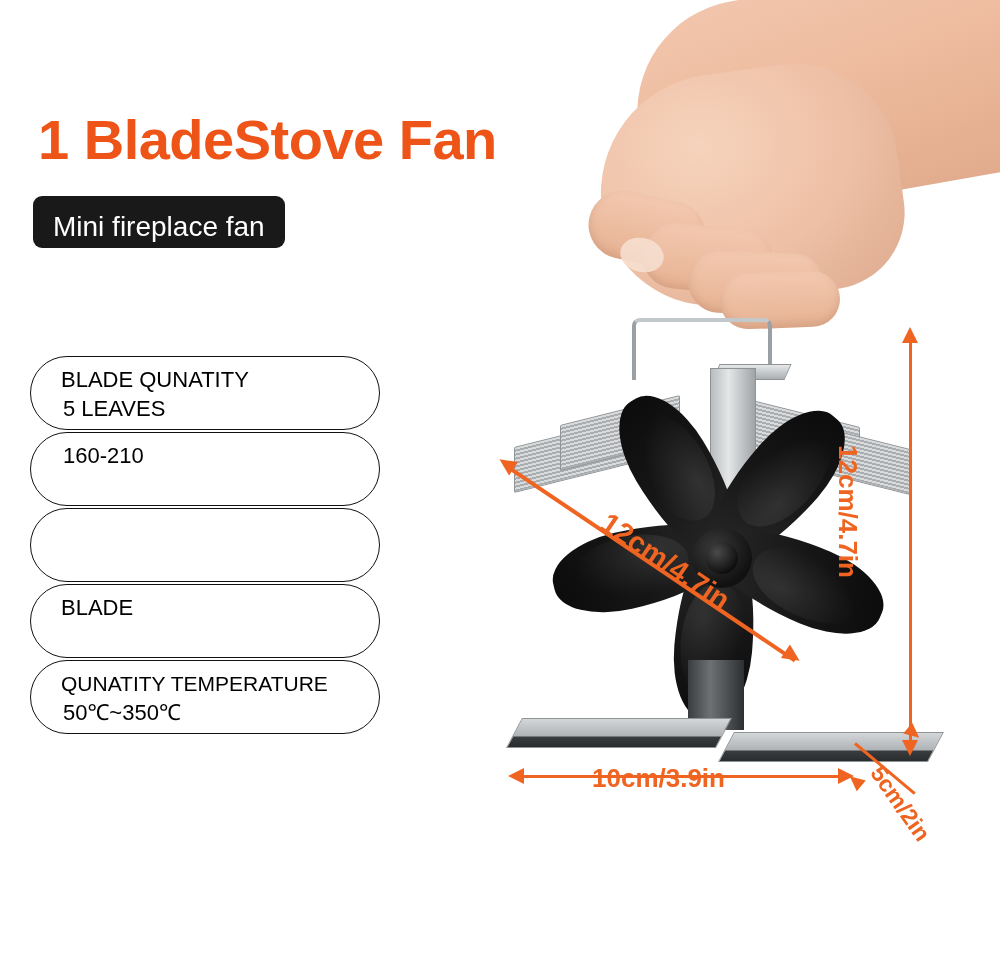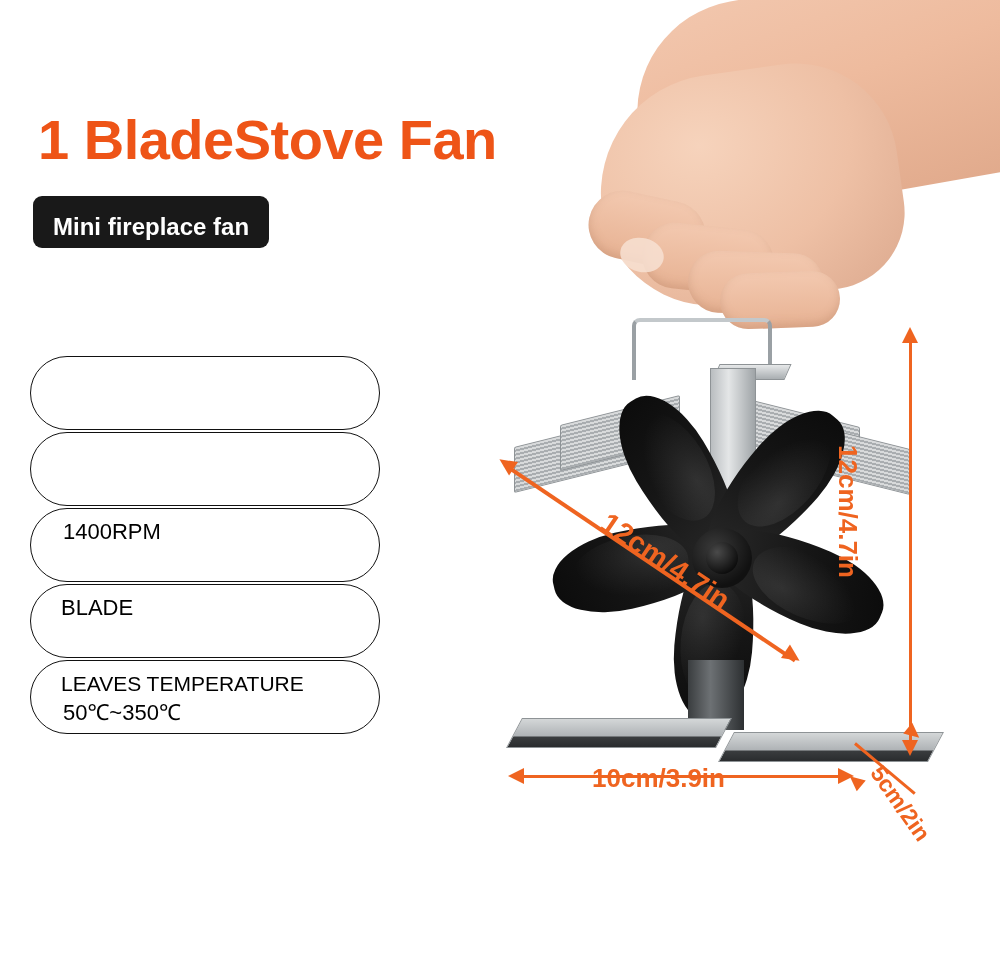--- a/index.html
+++ b/index.html
@@ -41,22 +41,22 @@
     height: 52px;
     padding: 0 20px;
     background: #191919;
     border-radius: 9px;
     display: flex;
     align-items: center;
     justify-content: center;
   }
   .subtitle-badge span {
     color: #ffffff;
-    font-size: 24px;
-    font-weight: bold;
+    font-size: 28px;
+    font-weight: normal;
     white-space: nowrap;
     line-height: 1;
     margin-top: 9px;
   }
 
   
   .spec-list {
     position: absolute;
     left: 30px;
     top: 356px;
@@ -369,35 +369,37 @@
 
   <div class="title">1 BladeStove Fan</div>
 
   <div class="subtitle-badge">
     <span>Mini fireplace fan</span>
   </div>
 
   <div class="spec-list">
 
     <div class="spec-pill">
+      <span class="spec-label">BLADE QUNATITY</span>
+      <span class="spec-value">5 LEAVES</span>
     </div>
 
     <div class="spec-pill">
+      <span class="spec-value">160-210</span>
     </div>
 
     <div class="spec-pill">
-      <span class="spec-value">1400RPM</span>
     </div>
 
     <div class="spec-pill">
       <span class="spec-label">BLADE</span>
     </div>
 
     <div class="spec-pill wide">
-      <span class="spec-label">LEAVES TEMPERATURE</span>
+      <span class="spec-label">QUNATITY TEMPERATURE</span>
       <span class="spec-value">50℃~350℃</span>
     </div>
 
   </div>
 
   <div class="photo">
 
     <div class="forearm"></div>
     <div class="palm"></div>
     <div class="finger f1"></div>

